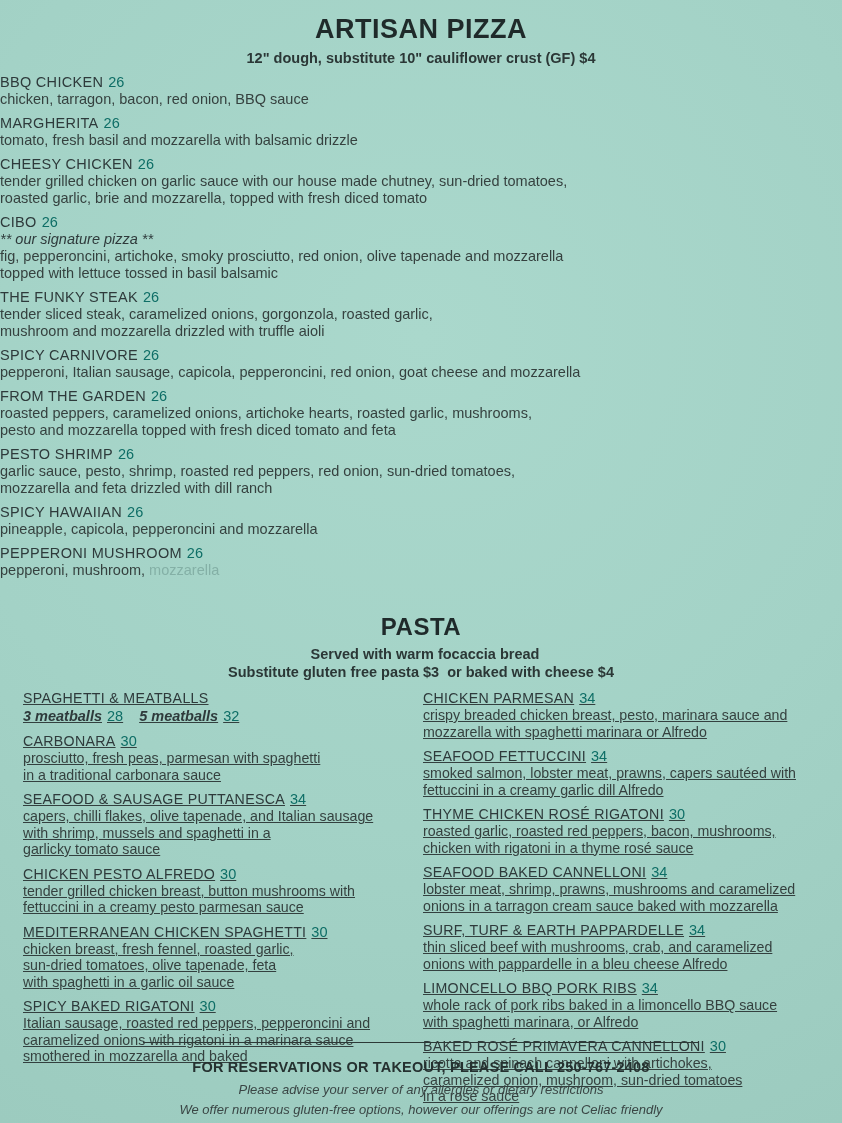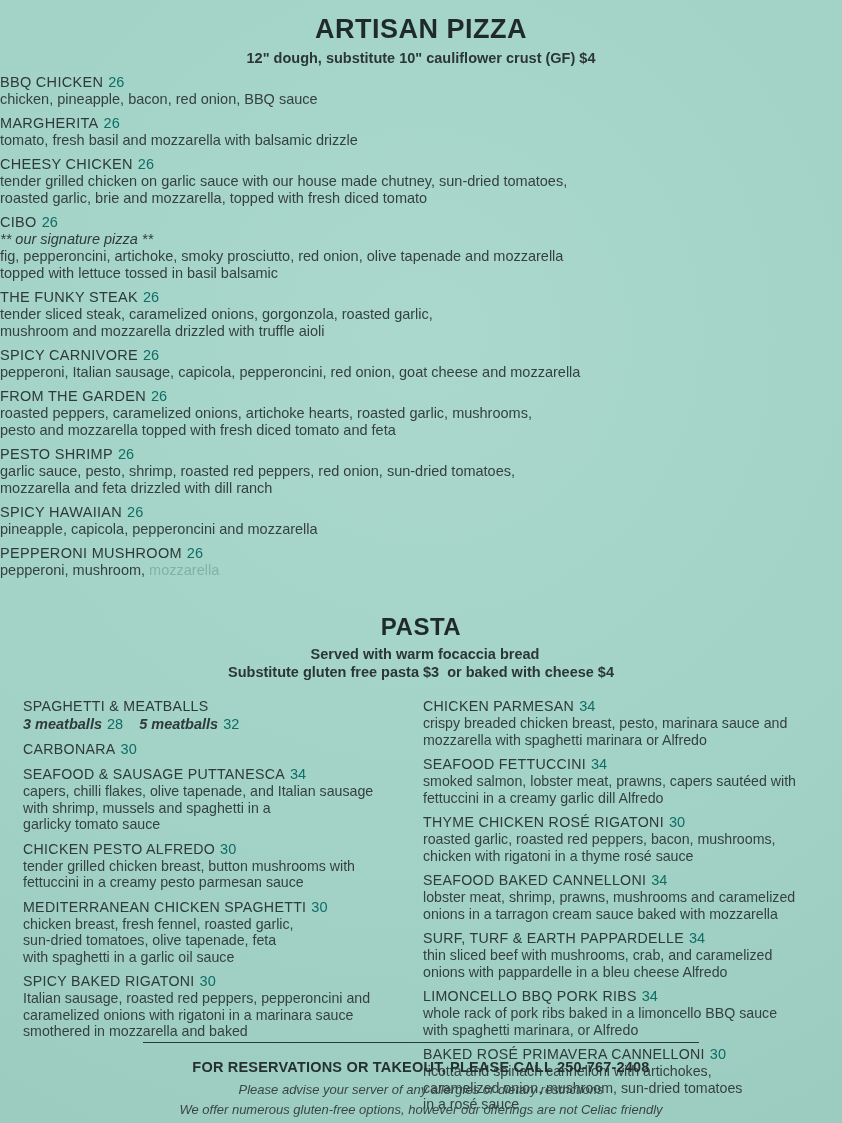--- a/index.html
+++ b/index.html
@@ -39,21 +39,21 @@
   }
   .item-desc{
     font-size:14.5px;color:#35413f;line-height:17px;white-space:pre-wrap;
   }
   .faded{color:#84b0a6;}
   .meatball-label{
     font-style:italic;font-weight:bold;font-size:14.5px;color:#2e3a3b;
   }
   .meatball-gap{display:inline-block;width:16px;}
   .pasta-columns{
-    display:flex;justify-content:center;gap:4px;margin-top:16px;
+    display:flex;justify-content:center;gap:4px;margin-top:8px;text-decoration:underline;
   }
   .pasta-col{width:396px;}
   .pasta-col .item-name{font-size:14.2px;}
   .pasta-col .item-desc{font-size:14.2px;line-height:16.5px;}
   .pasta-col .menu-item{margin-bottom:7px;}
   .footer{position:absolute;left:0;right:0;top:1042px;text-align:center;}
   .divider{
     width:556px;height:0;border:none;border-top:1.6px solid #2c3937;
     margin:0 auto 16px auto;
   }
@@ -68,21 +68,21 @@
 <body>
 
 <div class="page">
 
   <div>
     <h1 class="section-title">ARTISAN PIZZA</h1>
     <div class="section-sub">12" dough, substitute 10" cauliflower crust (GF) $4</div>
 
     <div class="menu-item">
       <div><span class="item-name">BBQ CHICKEN</span><span class="item-price">26</span></div>
-      <div class="item-desc">chicken, pineapple, bacon, red onion, BBQ sauce</div>
+      <div class="item-desc">chicken, tarragon, bacon, red onion, BBQ sauce</div>
     </div>
 
     <div class="menu-item">
       <div><span class="item-name">MARGHERITA</span><span class="item-price">26</span></div>
       <div class="item-desc">tomato, fresh basil and mozzarella with balsamic drizzle</div>
     </div>
 
     <div class="menu-item">
       <div><span class="item-name">CHEESY CHICKEN</span><span class="item-price">26</span></div>
       <div class="item-desc">tender grilled chicken on garlic sauce with our house made chutney, sun-dried tomatoes,
@@ -141,20 +141,22 @@
 
         <div class="menu-item">
           <div><span class="item-name">SPAGHETTI &amp; MEATBALLS</span></div>
           <div>
             <span class="meatball-label">3 meatballs</span><span class="item-price">28</span><span class="meatball-gap"></span><span class="meatball-label">5 meatballs</span><span class="item-price">32</span>
           </div>
         </div>
 
         <div class="menu-item">
           <div><span class="item-name">CARBONARA</span><span class="item-price">30</span></div>
+          <div class="item-desc">prosciutto, fresh peas, parmesan with spaghetti
+in a traditional carbonara sauce</div>
         </div>
 
         <div class="menu-item">
           <div><span class="item-name">SEAFOOD &amp; SAUSAGE PUTTANESCA</span><span class="item-price">34</span></div>
           <div class="item-desc">capers, chilli flakes, olive tapenade, and Italian sausage
 with shrimp, mussels and spaghetti in a
 garlicky tomato sauce</div>
         </div>
 
         <div class="menu-item">

